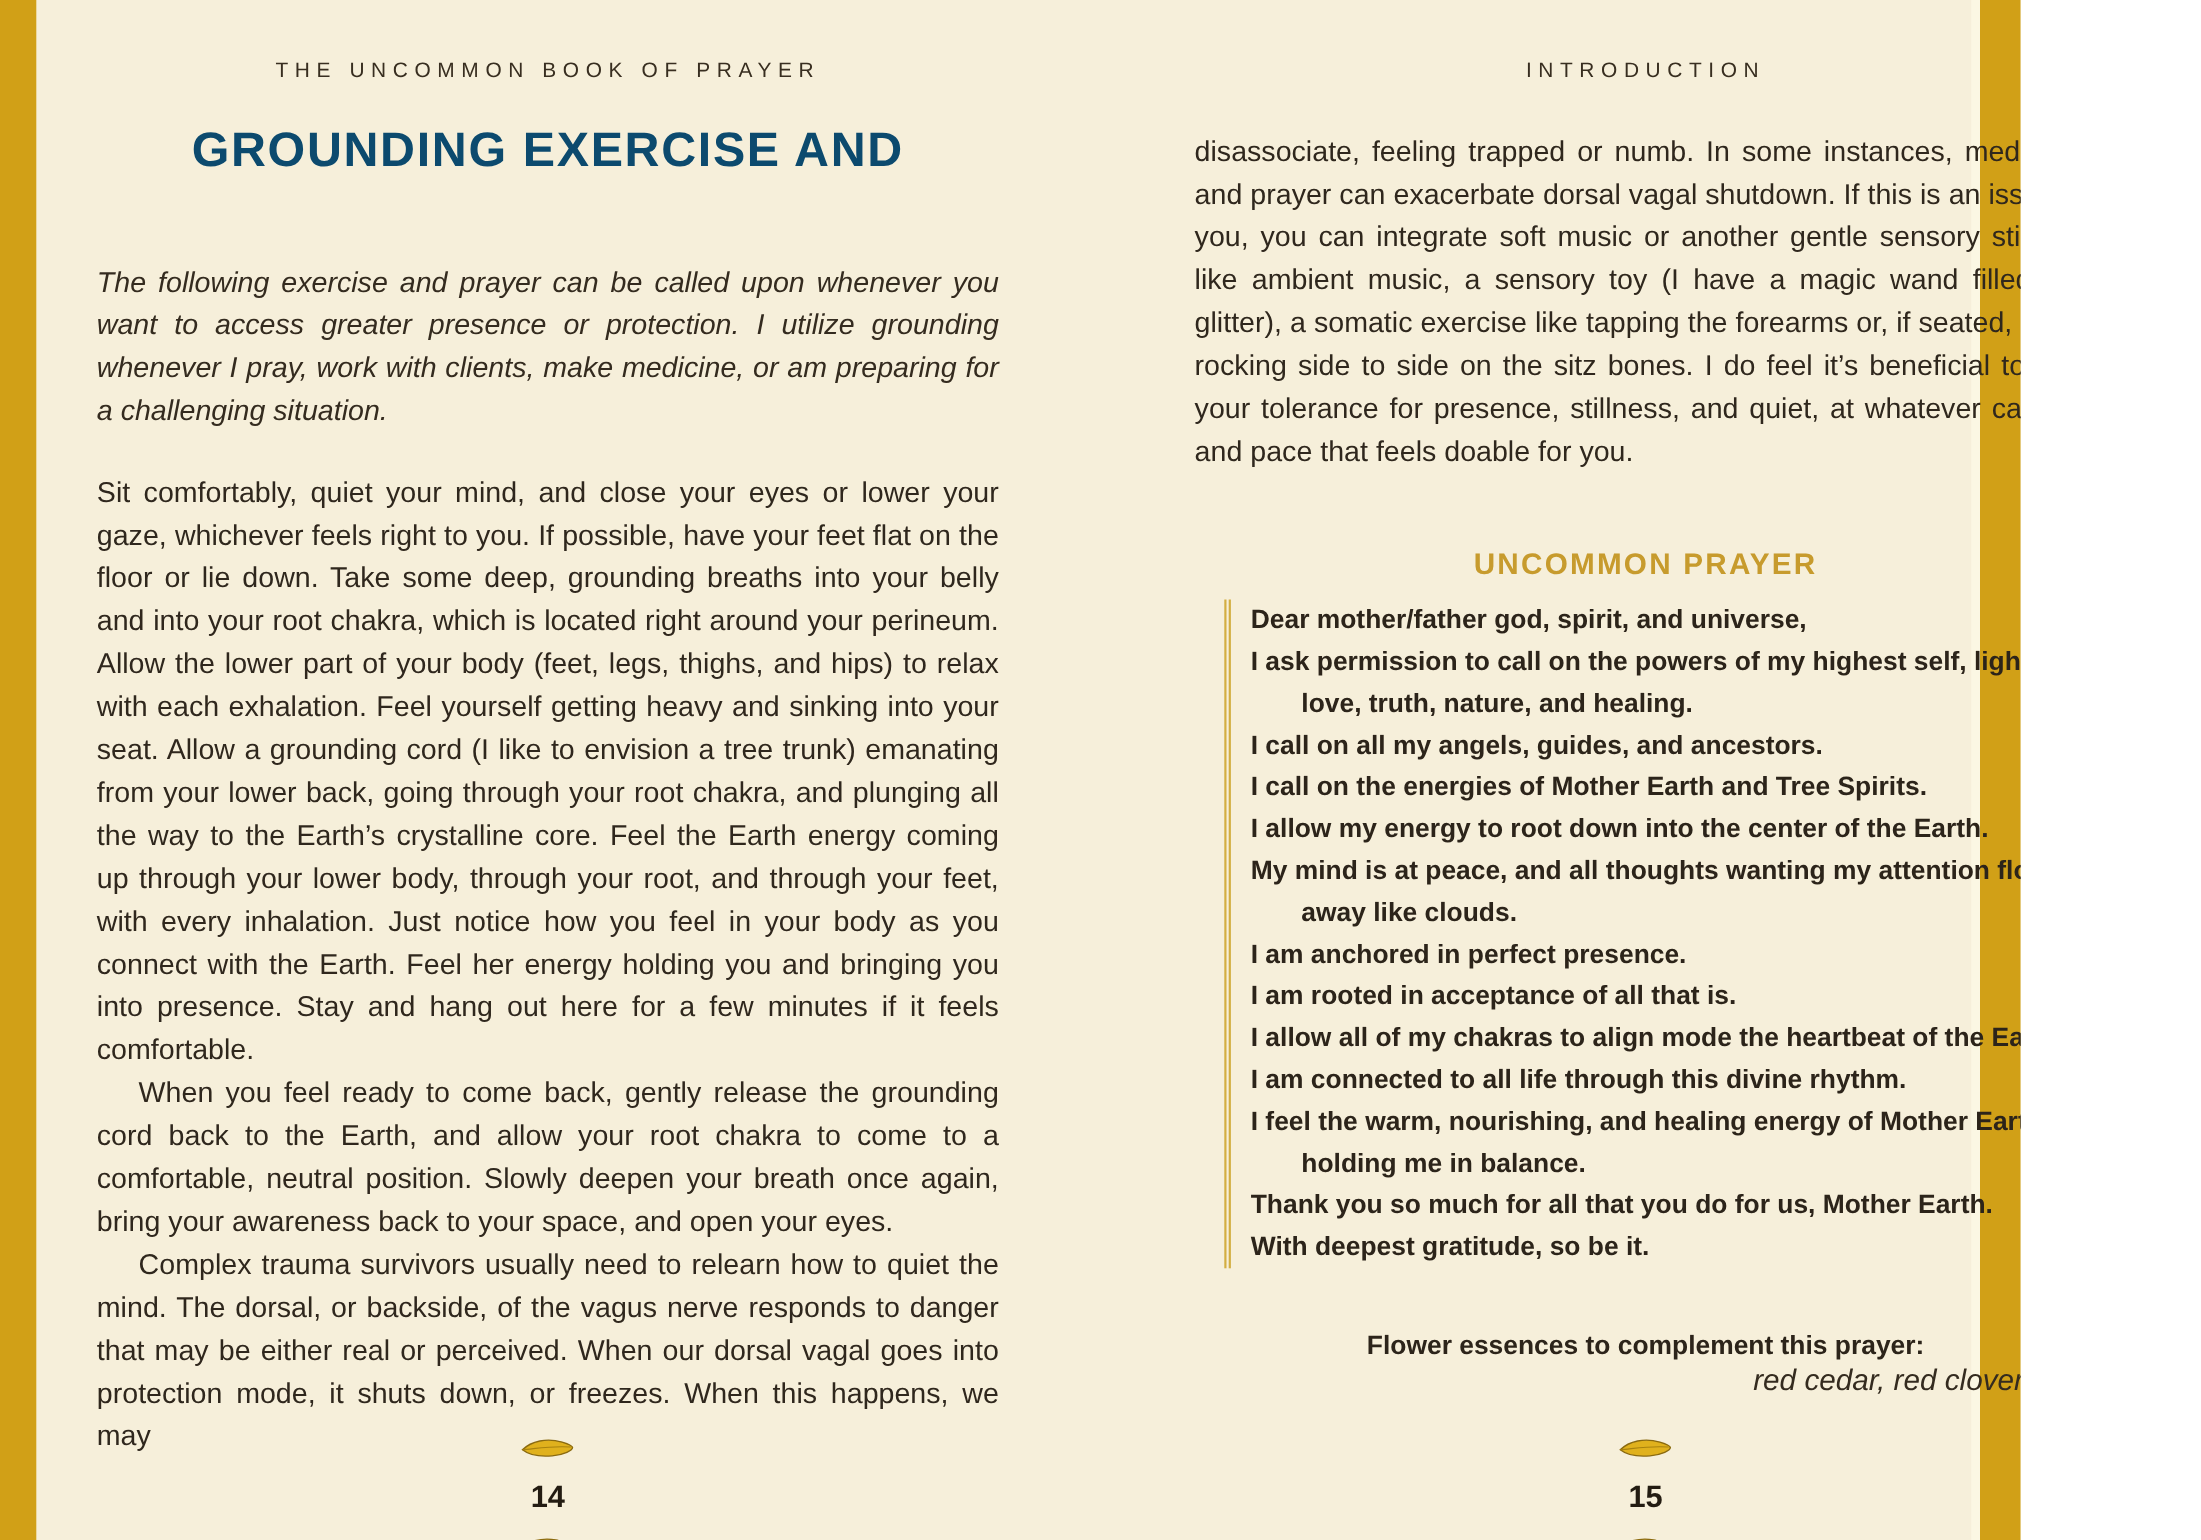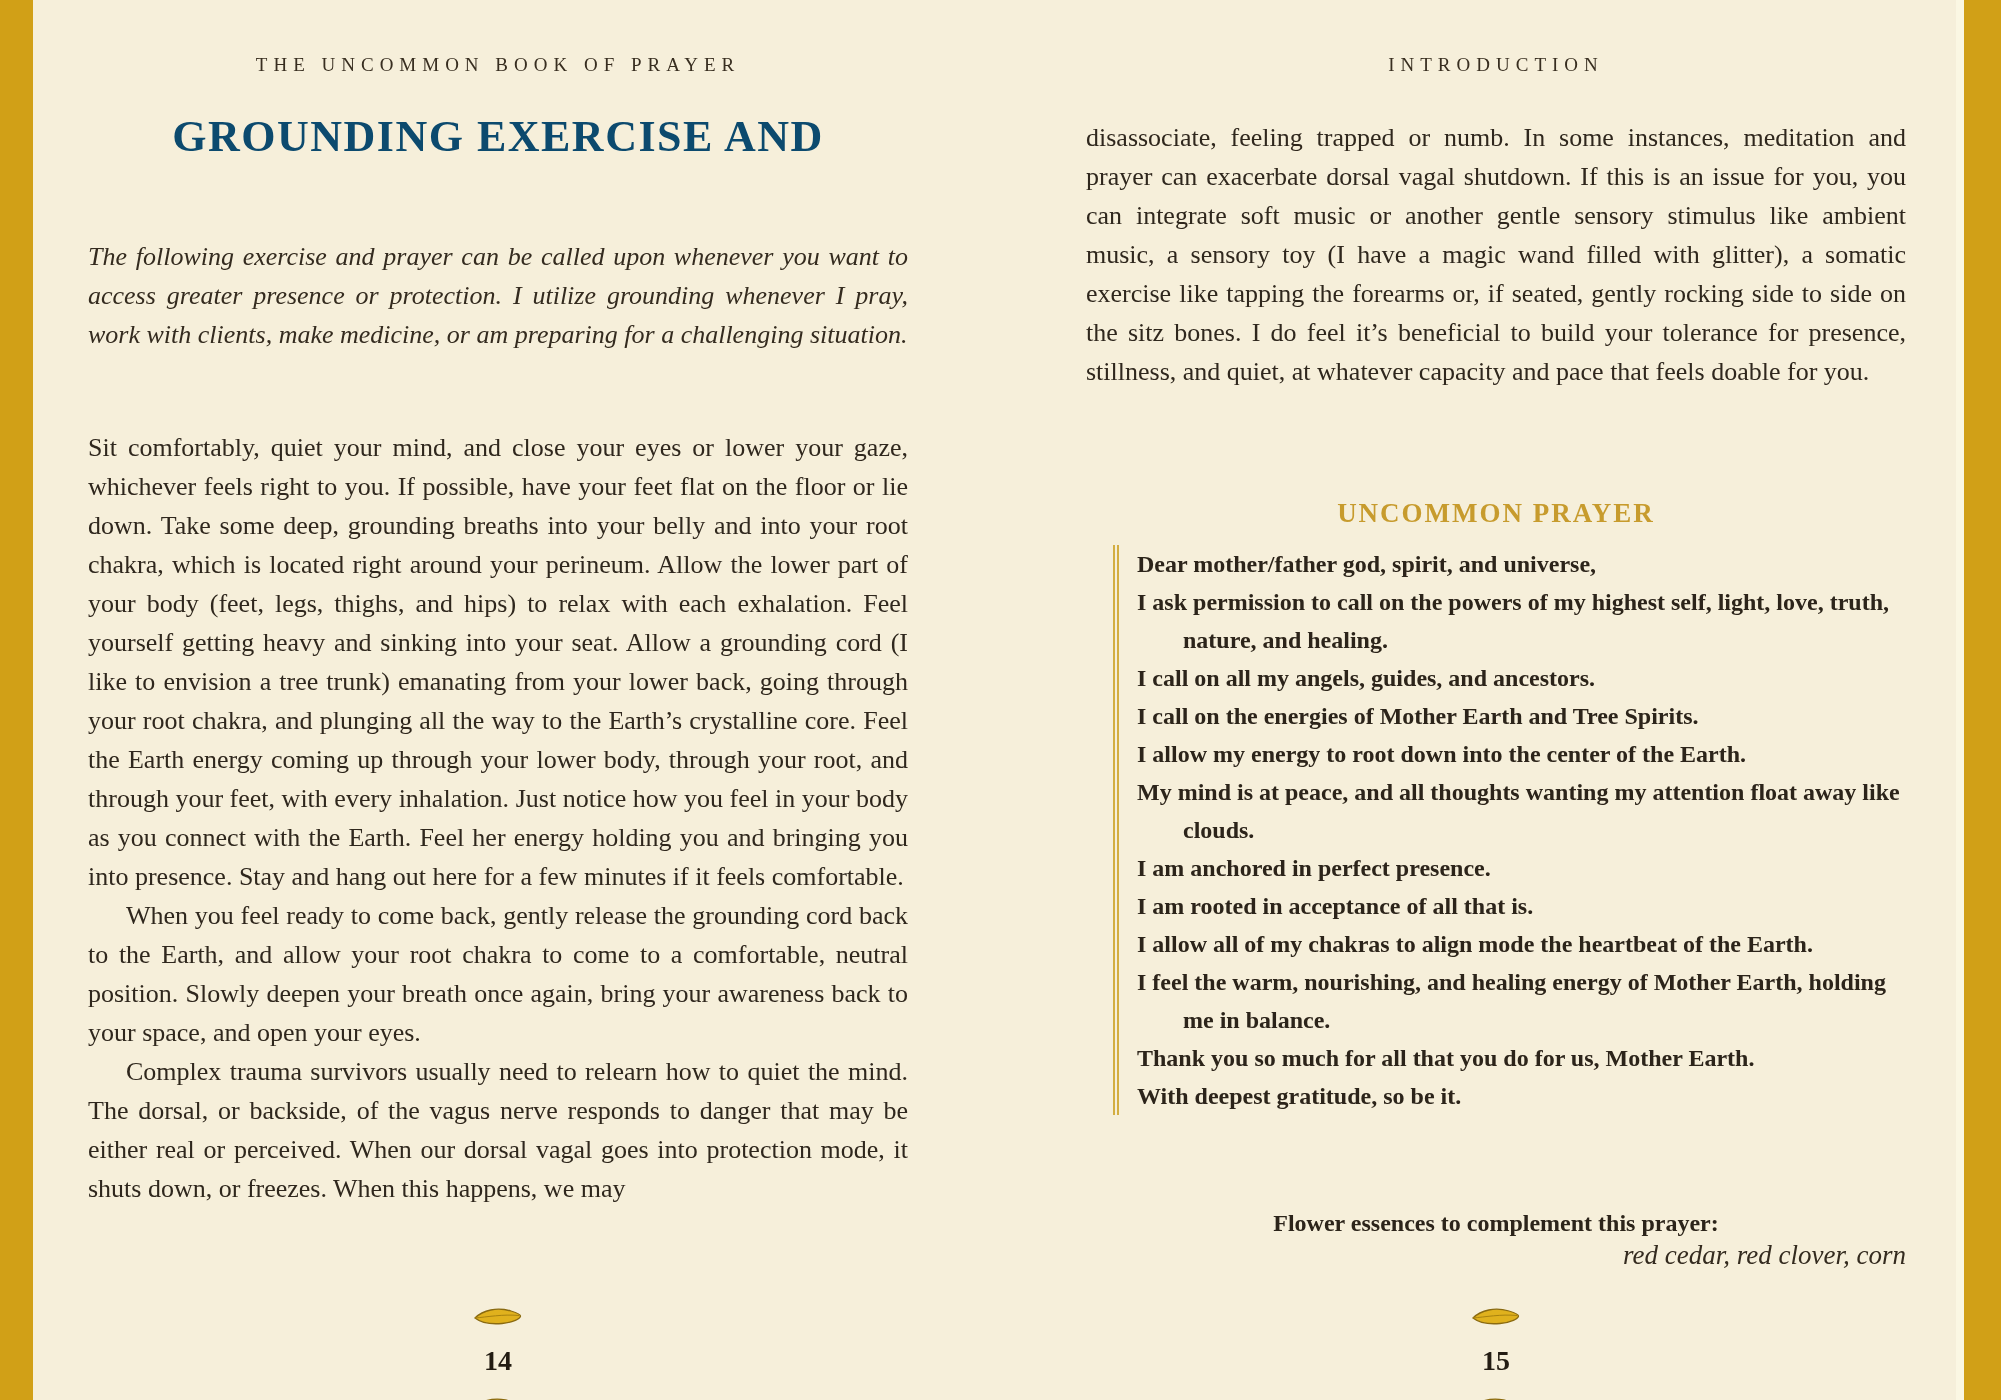--- a/index.html
+++ b/index.html
@@ -1,21 +1,21 @@
 <!DOCTYPE html>
 <html><head>
 <meta charset="utf-8">
 <style>
   html, body { margin: 0; padding: 0; }
   .spread {
     position: relative;
-    width: 2001px;
+    width: 1837px;
     height: 1400px;
     background: #f6efda;
-    font-family: Liberation Serif, serif;
+    font-family: Liberation Sans, sans-serif;
     color: #2f271d;
     overflow: hidden;
   }
   
   .edge { position: absolute; top: 0; bottom: 0; }
   .edge-left  { left: 0;  width: 33px; background: #d1a017; }
   .edge-right { right: 0; width: 37px; background: #d1a017; }
   .edge-highlight { position: absolute; top: 0; bottom: 0; right: 37px; width: 8px; background: #fbf7e3; }
 
   .page { position: absolute; top: 0; width: 820px; height: 1400px; }
@@ -143,20 +143,21 @@
     <div class="prayer-block">
       <div class="prayer-line">Dear mother/father god, spirit, and universe,</div>
       <div class="prayer-line">I ask permission to call on the powers of my highest self, light, love, truth, nature, and healing.</div>
       <div class="prayer-line">I call on all my angels, guides, and ancestors.</div>
       <div class="prayer-line">I call on the energies of Mother Earth and Tree Spirits.</div>
       <div class="prayer-line">I allow my energy to root down into the center of the Earth.</div>
       <div class="prayer-line">My mind is at peace, and all thoughts wanting my attention float away like clouds.</div>
       <div class="prayer-line">I am anchored in perfect presence.</div>
       <div class="prayer-line">I am rooted in acceptance of all that is.</div>
       <div class="prayer-line">I allow all of my chakras to align mode the heartbeat of the Earth.</div>
+      <div class="prayer-line">I am connected to all life through this divine rhythm.</div>
       <div class="prayer-line">I feel the warm, nourishing, and healing energy of Mother Earth, holding me in balance.</div>
       <div class="prayer-line">Thank you so much for all that you do for us, Mother Earth.</div>
       <div class="prayer-line">With deepest gratitude, so be it.</div>
     </div>
 
     <p class="flower-label">Flower essences to complement this prayer:</p>
     <p class="flower-list">red cedar, red clover, corn</p>
 
     <footer class="page-footer">
       <svg class="leaf" viewBox="0 0 50 22">

